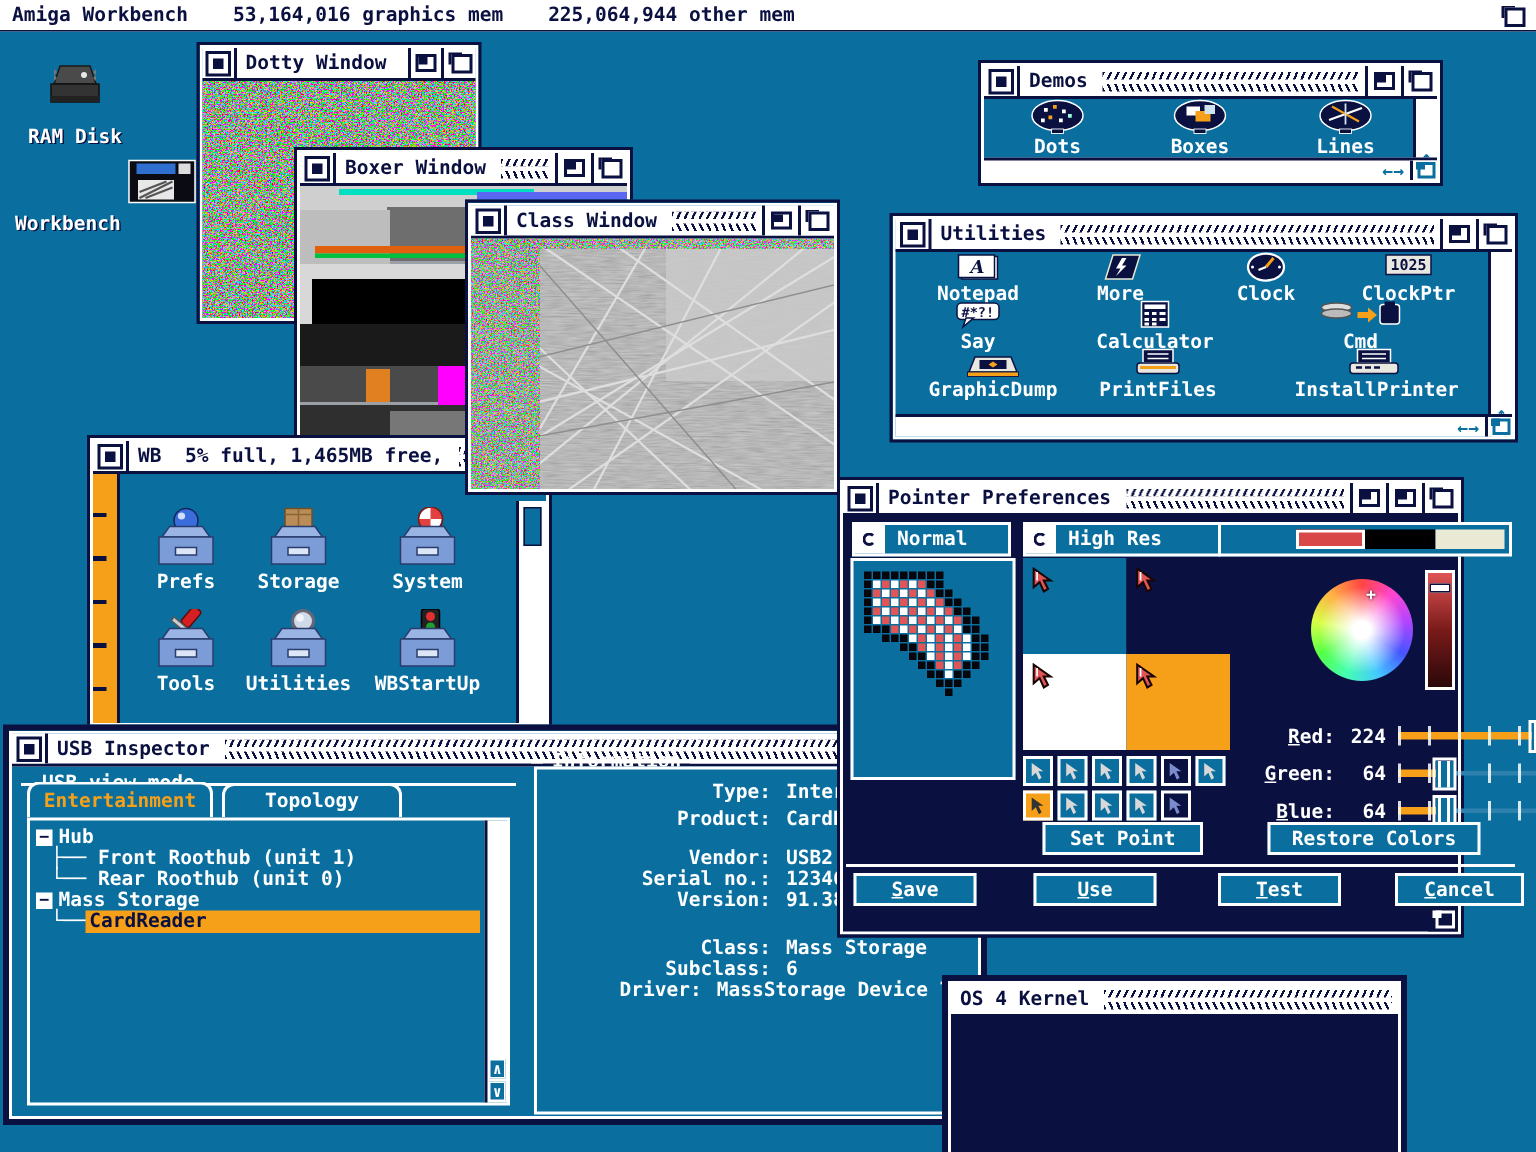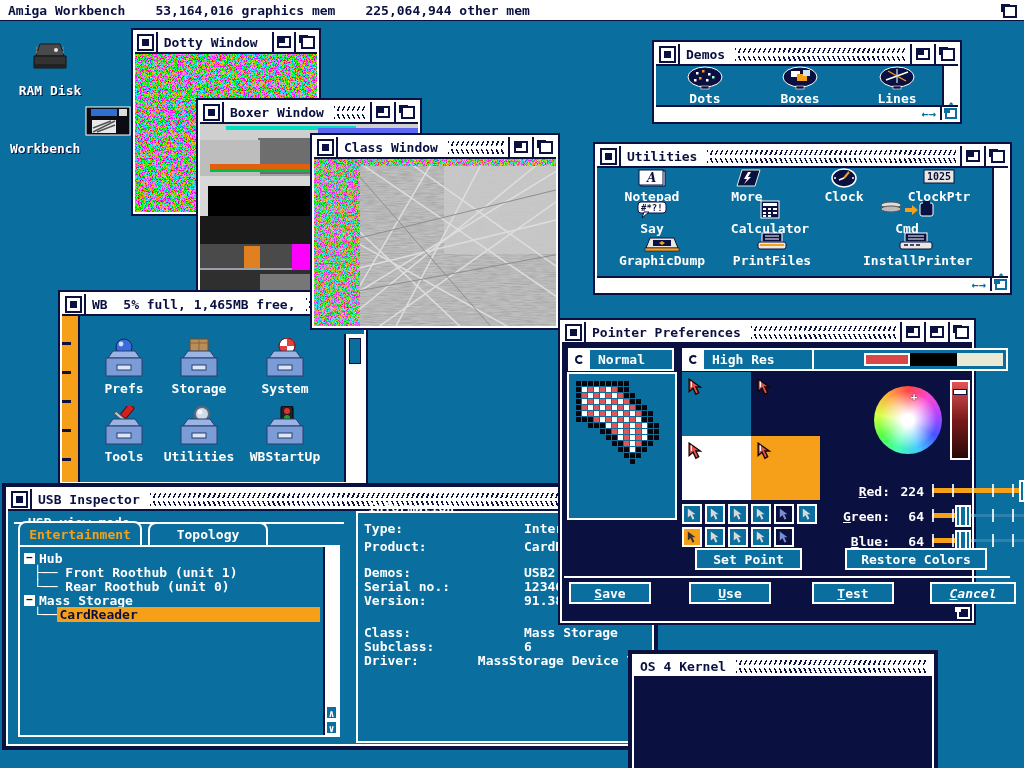--- a/index.html
+++ b/index.html
@@ -86,21 +86,21 @@
     font-size:13px;}
   #usb-list .row{display:flex;align-items:center;height:14px;padding-left:4px;white-space:pre;}
   .exp{display:inline-block;width:11px;height:11px;background:#fff;color:var(--navy);
     font-size:11px;line-height:9px;text-align:center;margin-right:4px;}
   .sel{background:var(--orange);color:var(--navy);flex:1;padding-left:2px;}
   #usb-list .vsb{position:absolute;right:0;top:0;bottom:0;width:15px;background:#fff;border-left:2px solid var(--navy);}
   #usb-list .vsb .arr{position:absolute;left:1px;width:11px;height:13px;background:var(--blue);
     color:#fff;font-size:10px;line-height:13px;text-align:center;border:1px solid #fff;}
   #usb-info{position:absolute;border:2px solid #fff;background:var(--blue);color:#fff;font-size:13px;}
   .inforow{position:absolute;left:6px;right:2px;display:flex;white-space:pre;}
-  .inforow .il{width:150px;text-align:left;}
+  .inforow .il{width:150px;text-align:right;}
   .inforow .iv{margin-left:10px;}
 
   
   #win-pp{background:var(--navy);border:2px solid var(--navy);box-shadow:inset 0 0 0 2px #fff;}
   .cycle{position:absolute;height:23px;border:2px solid #fff;background:var(--blue);color:#fff;
     display:flex;align-items:center;font-size:13px;}
   .cycle .cg{width:20px;height:100%;border-right:2px solid #fff;display:flex;align-items:center;justify-content:center;}
   .cycle .cg i{width:9px;height:9px;border:2px solid var(--navy);border-radius:50%;border-right-color:transparent;position:relative;background:#fff;}
   .cycle .cg{background:#fff;}
   .cycle .cl{padding-left:8px;}
@@ -618,21 +618,21 @@
         <div class="arr" style="bottom:1px">∨</div>
       </div>
     </div>
 
     <div class="group-label" style="left:348px;top:13px;width:300px;">
       <span>Information</span>
     </div>
     <div id="usb-info" style="left:350px;top:24px;width:298px;height:232px;">
       <div class="inforow" style="top:8px"><span class="il">Type:</span><span class="iv">Interface</span></div>
       <div class="inforow" style="top:26px"><span class="il">Product:</span><span class="iv">CardReader</span></div>
-      <div class="inforow" style="top:52px"><span class="il">Demos:</span><span class="iv">USB2.0</span></div>
+      <div class="inforow" style="top:52px"><span class="il">Vendor:</span><span class="iv">USB2.0</span></div>
       <div class="inforow" style="top:66px"><span class="il">Serial no.:</span><span class="iv">1234609</span></div>
       <div class="inforow" style="top:80px"><span class="il">Version:</span><span class="iv">91.38</span></div>
       <div class="inforow" style="top:112px"><span class="il">Class:</span><span class="iv">Mass Storage</span></div>
       <div class="inforow" style="top:126px"><span class="il">Subclass:</span><span class="iv">6</span></div>
       <div class="inforow" style="top:140px"><span class="il">Driver:</span><span class="iv">MassStorage Device Tas</span></div>
     </div>
   </div>
 
   <div class="win" id="win-pp" style="left:558px;top:318px;width:418px;height:307px;z-index:70">
     <div class="titlebar">
@@ -910,21 +910,21 @@
 
     <div class="btn ulf" style="left:9px;top:262px;width:82px;height:22px;">
         <span class="ulf">Save</span>
       </div>
     <div class="btn ulf" style="left:129px;top:262px;width:82px;height:22px;text-align:center;">
         <span class="ulf">Use</span>
       </div>
     <div class="btn ulf" style="left:252px;top:262px;width:82px;height:22px;">
         <span class="ulf">Test</span>
       </div>
-    <div class="btn ulf" style="left:370px;top:262px;width:86px;height:22px;font-style:italic;">
+    <div class="btn ulf" style="left:370px;top:262px;width:86px;height:22px;">
         <span class="ulf">Cancel</span>
       </div>
 
     <div id="pp-size"></div>
   </div>
 
   <div class="win" id="win-kernel" style="left:628px;top:650px;width:310px;height:138px;z-index:80">
     <div class="titlebar">
       <span class="title">OS 4 Kernel</span>
       <div class="stripes"></div>

